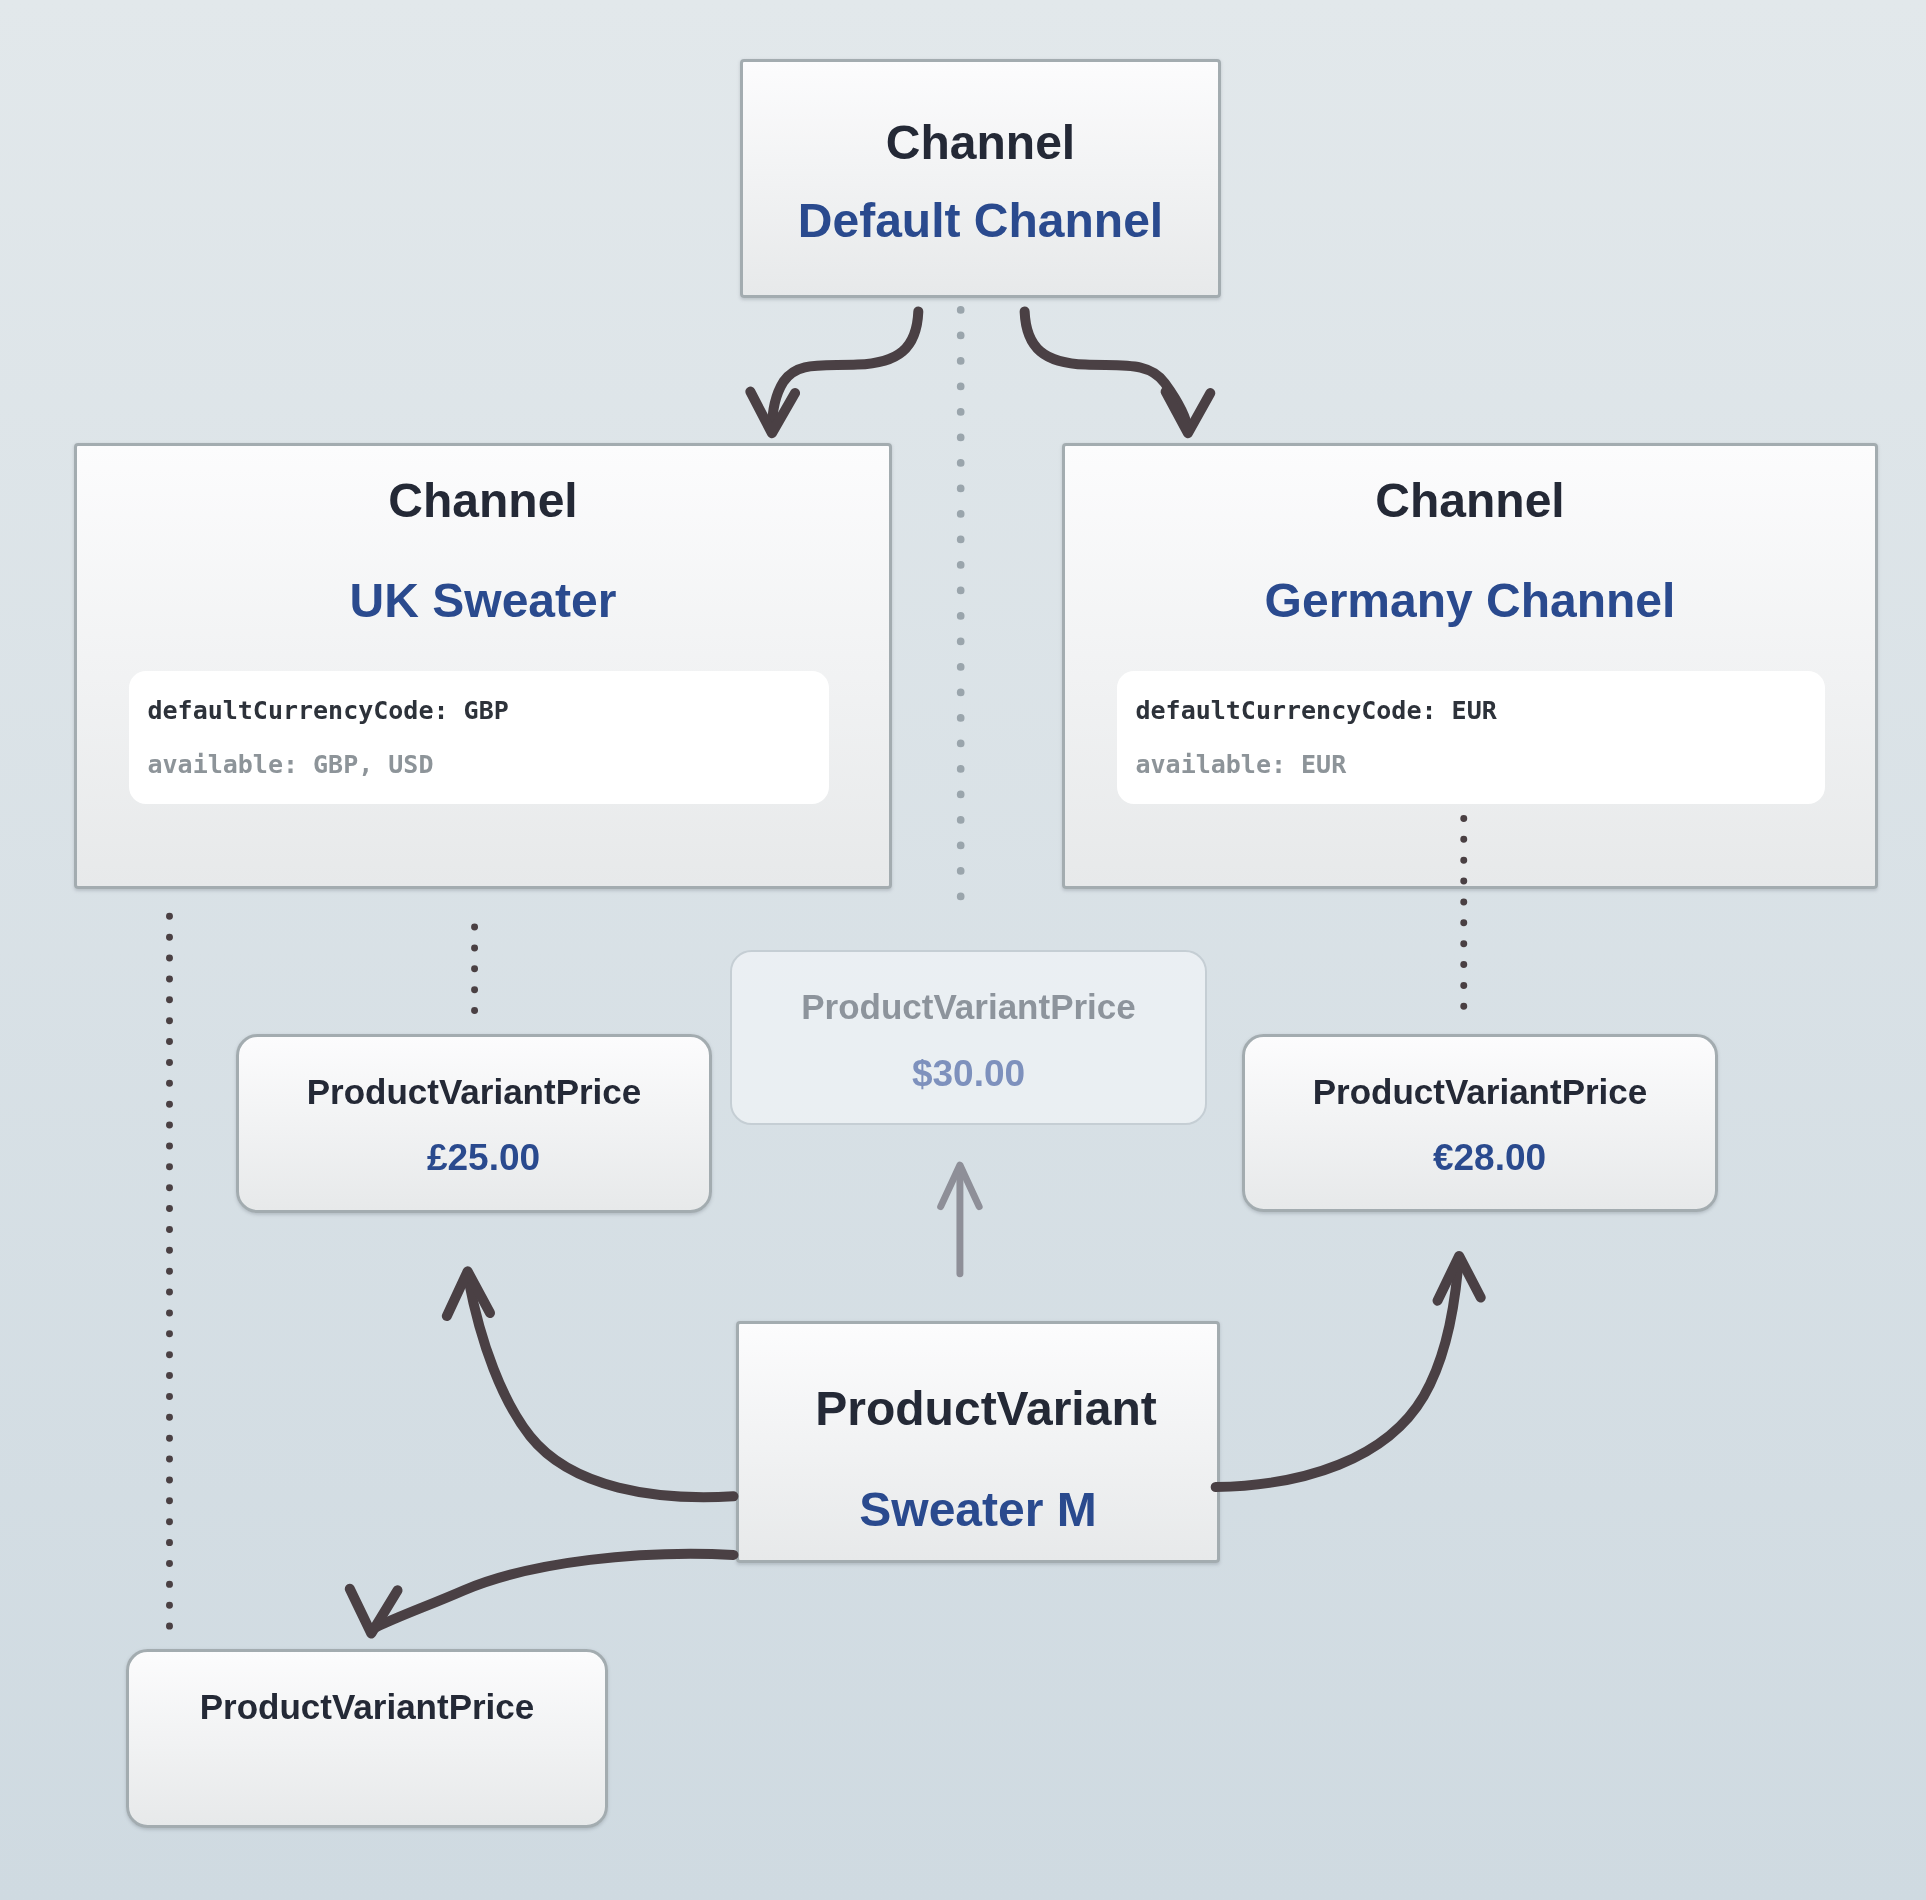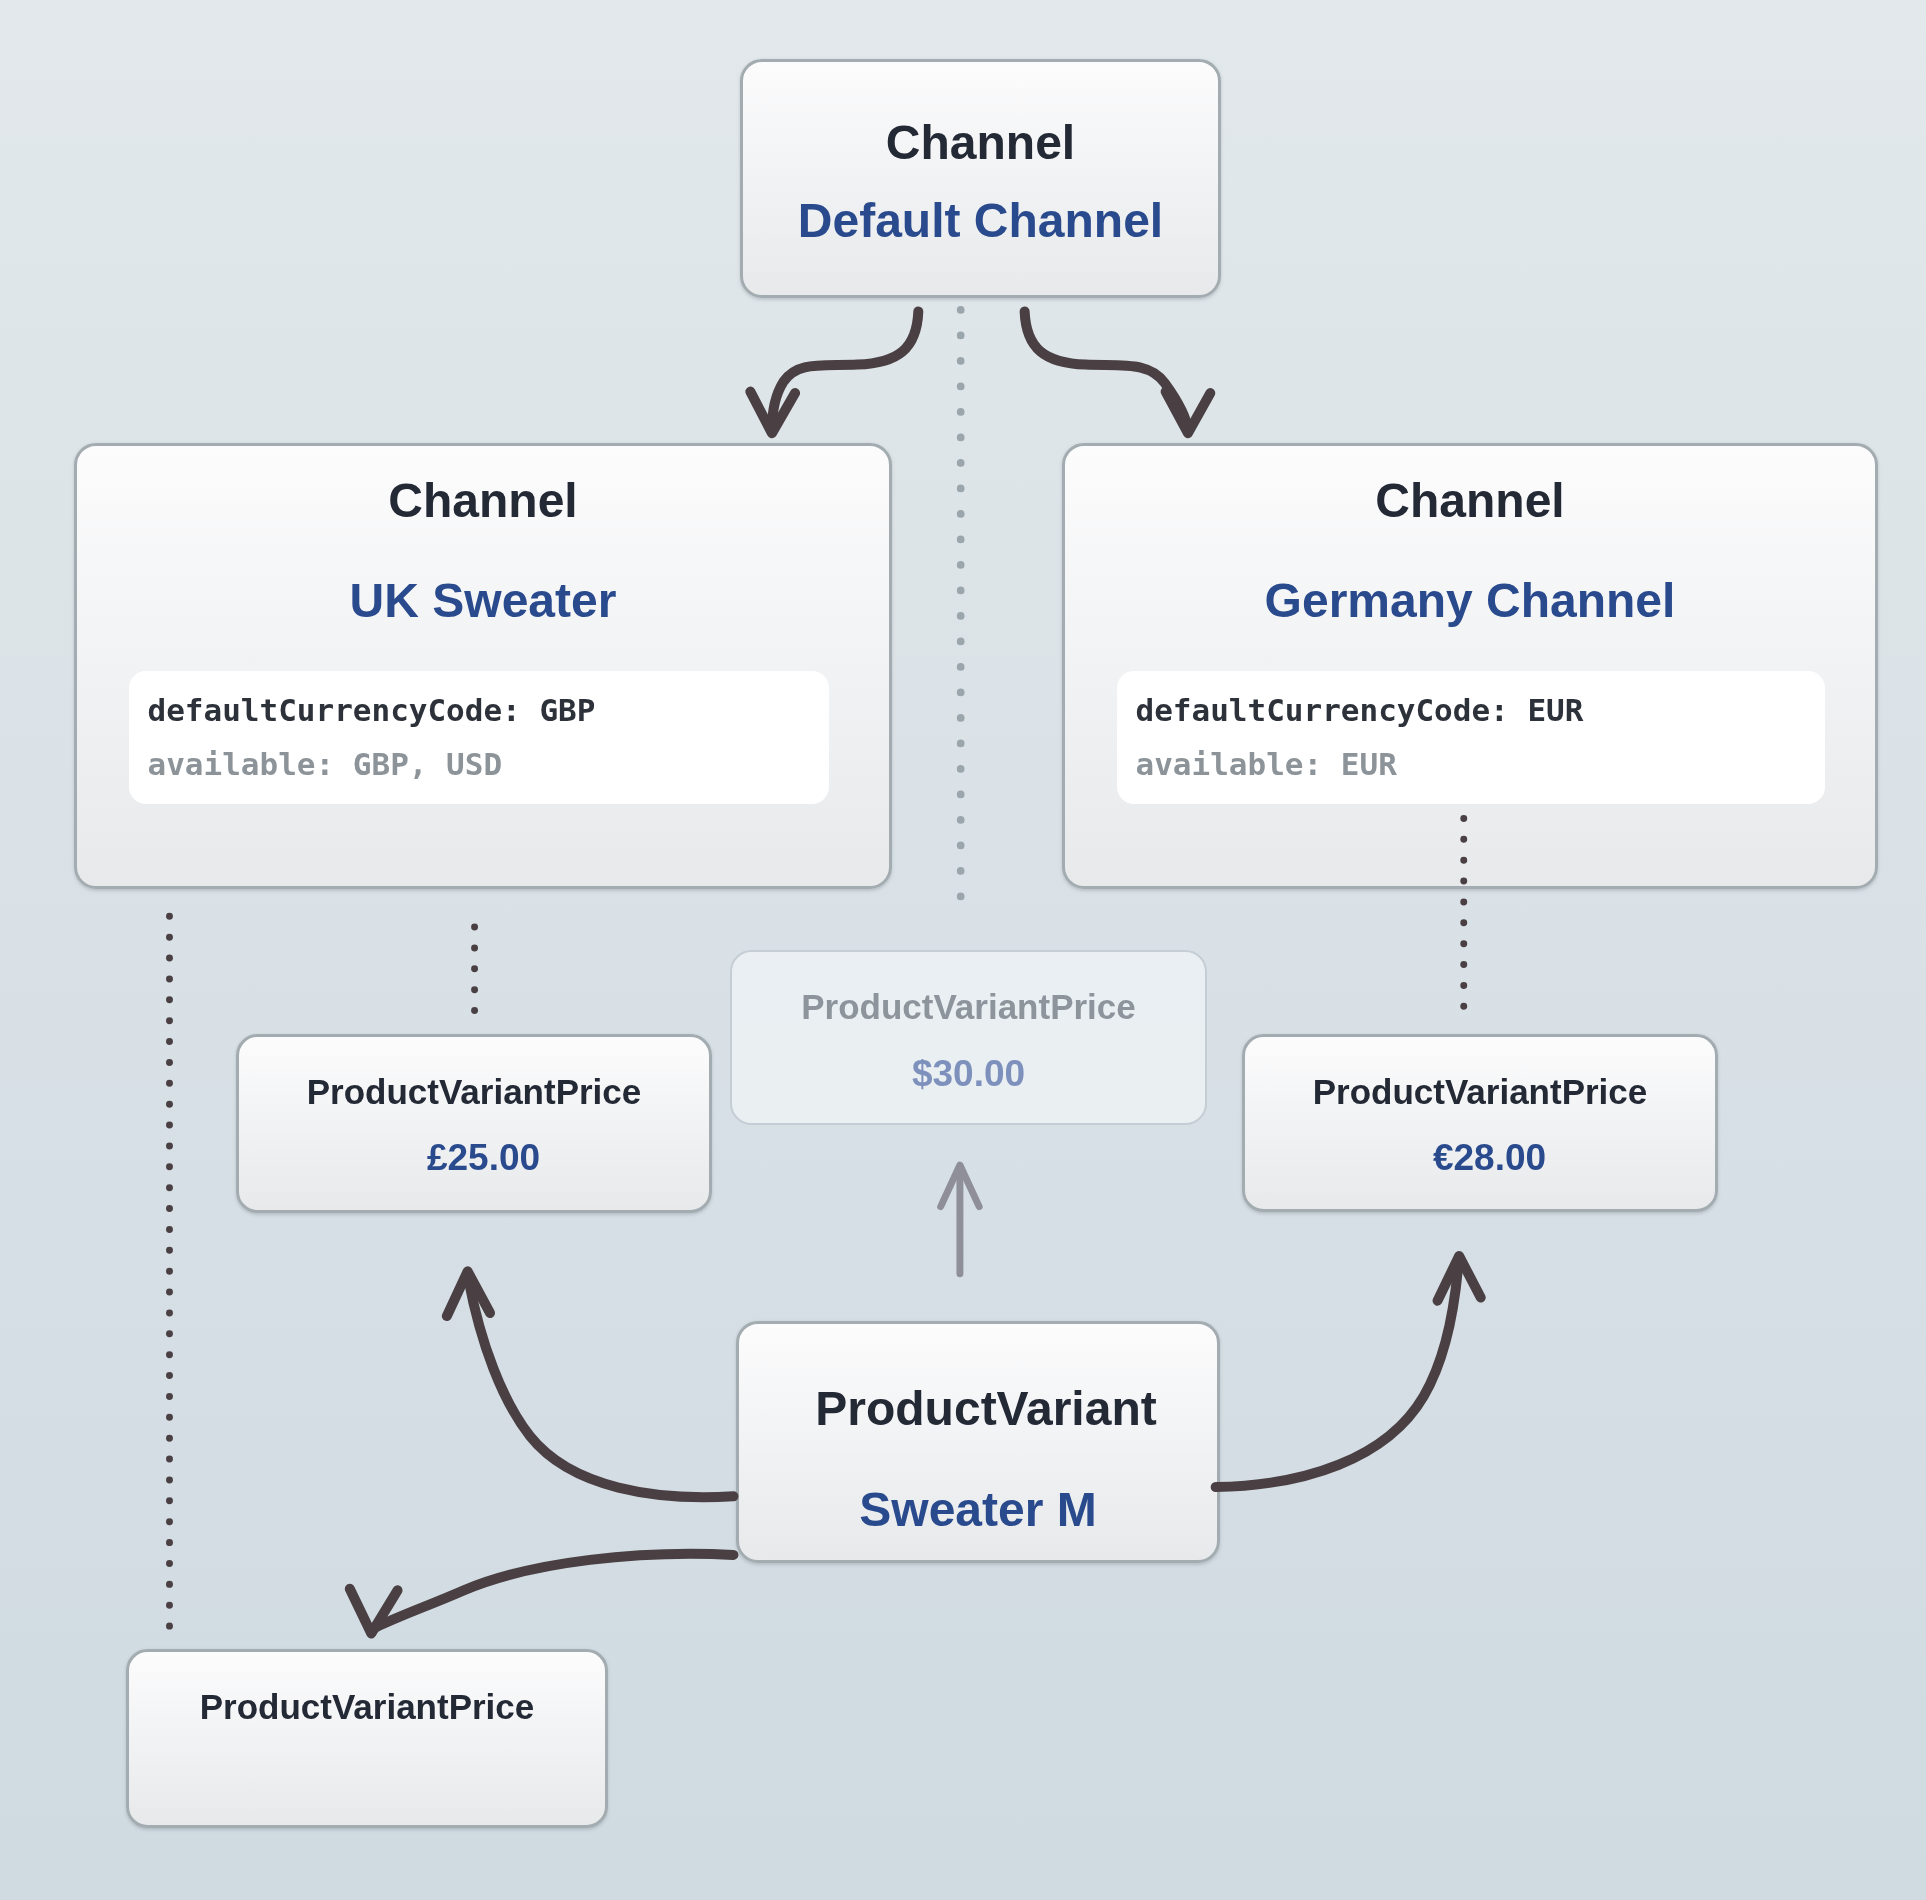--- a/index.html
+++ b/index.html
@@ -7,21 +7,21 @@
     position:relative;
     width:1926px;height:1901px;
     overflow:hidden;
     background:linear-gradient(180deg, var(--background-top,#e2e8eb) 0%, var(--background-bottom,#cfdae1) 100%);
     font-family:"Liberation Sans", sans-serif;
   }
   
   .node{
     position:absolute;
     border:3.1px solid var(--node-border,#a3acb0);
-    border-radius:22px;
+    border-radius:4px;
     background:linear-gradient(180deg, var(--node-fill-top,#fcfcfd) 0%, var(--node-fill-bottom,#e7e9ea) 100%);
     box-shadow:0 1.5px 3.1px rgba(90,100,110,.25);
     z-index:1;
   }
   .node .entity,.node .nname,.node .price{
     position:absolute;left:0;right:0;text-align:center;white-space:nowrap;
   }
   .entity{color:var(--title-dark,#242936);font-weight:700;}
   .nname{color:var(--accent-blue,#2a4a8e);font-weight:700;}
   .price{color:var(--accent-blue,#2a4a8e);font-weight:700;}
@@ -40,21 +40,21 @@
   .channel .entity{top:28.5px;}
   .channel .nname{top:129px;}
 
   .code-chip{
     position:absolute;top:225px;height:133px;
     background:var(--code-background,#fff);
     border-radius:17px;
     display:flex;flex-direction:column;justify-content:center;
     padding-left:18.5px;gap:9.2px;
     font-family:"DejaVu Sans Mono","Liberation Mono",monospace;
-    font-size:31px;line-height:45px;font-weight:600;
+    font-size:25px;line-height:45px;font-weight:600;
     text-align:left;white-space:nowrap;
   }
   #node-uk-channel .code-chip{left:52px;width:681px;}
   #node-germany-channel .code-chip{left:52px;width:689px;}
   .code-line1{color:var(--code-text,#2d323a);}
   .code-line2{color:var(--code-muted,#8d9499);}
 
   #node-default-price{
     left:730px;top:950px;width:473px;height:171px;border-radius:21.6px;
     border:2.3px solid var(--ghost-border,#c5ced4);

